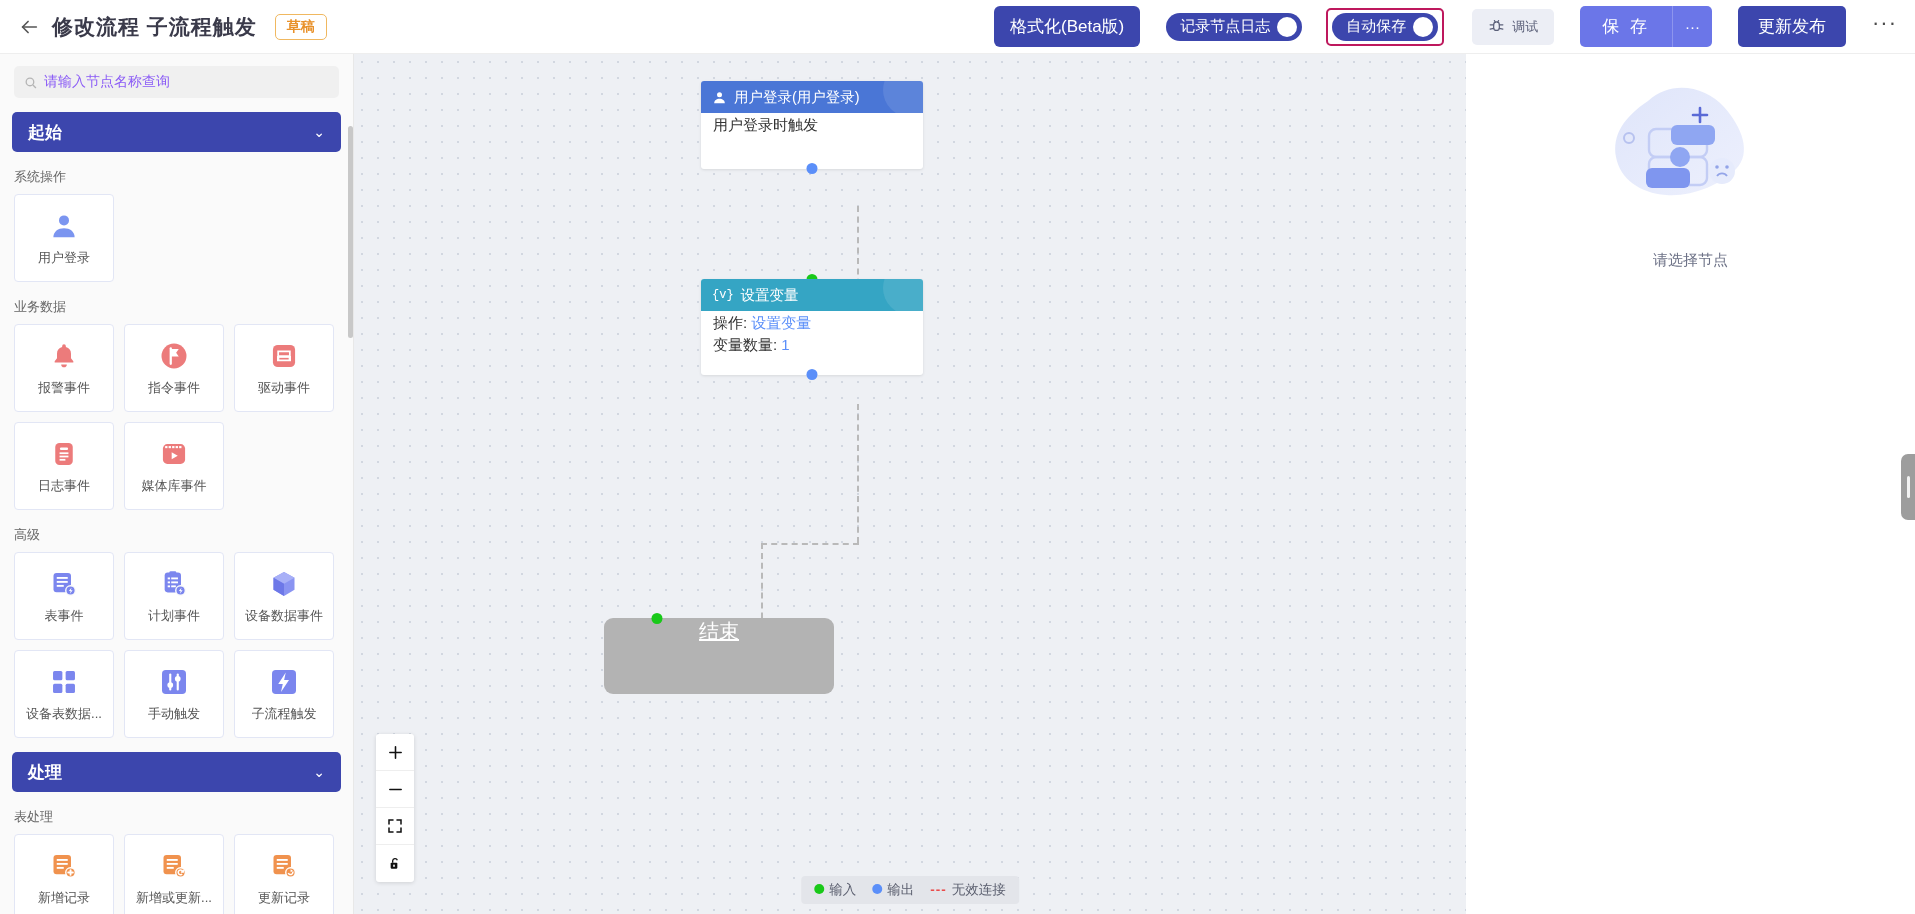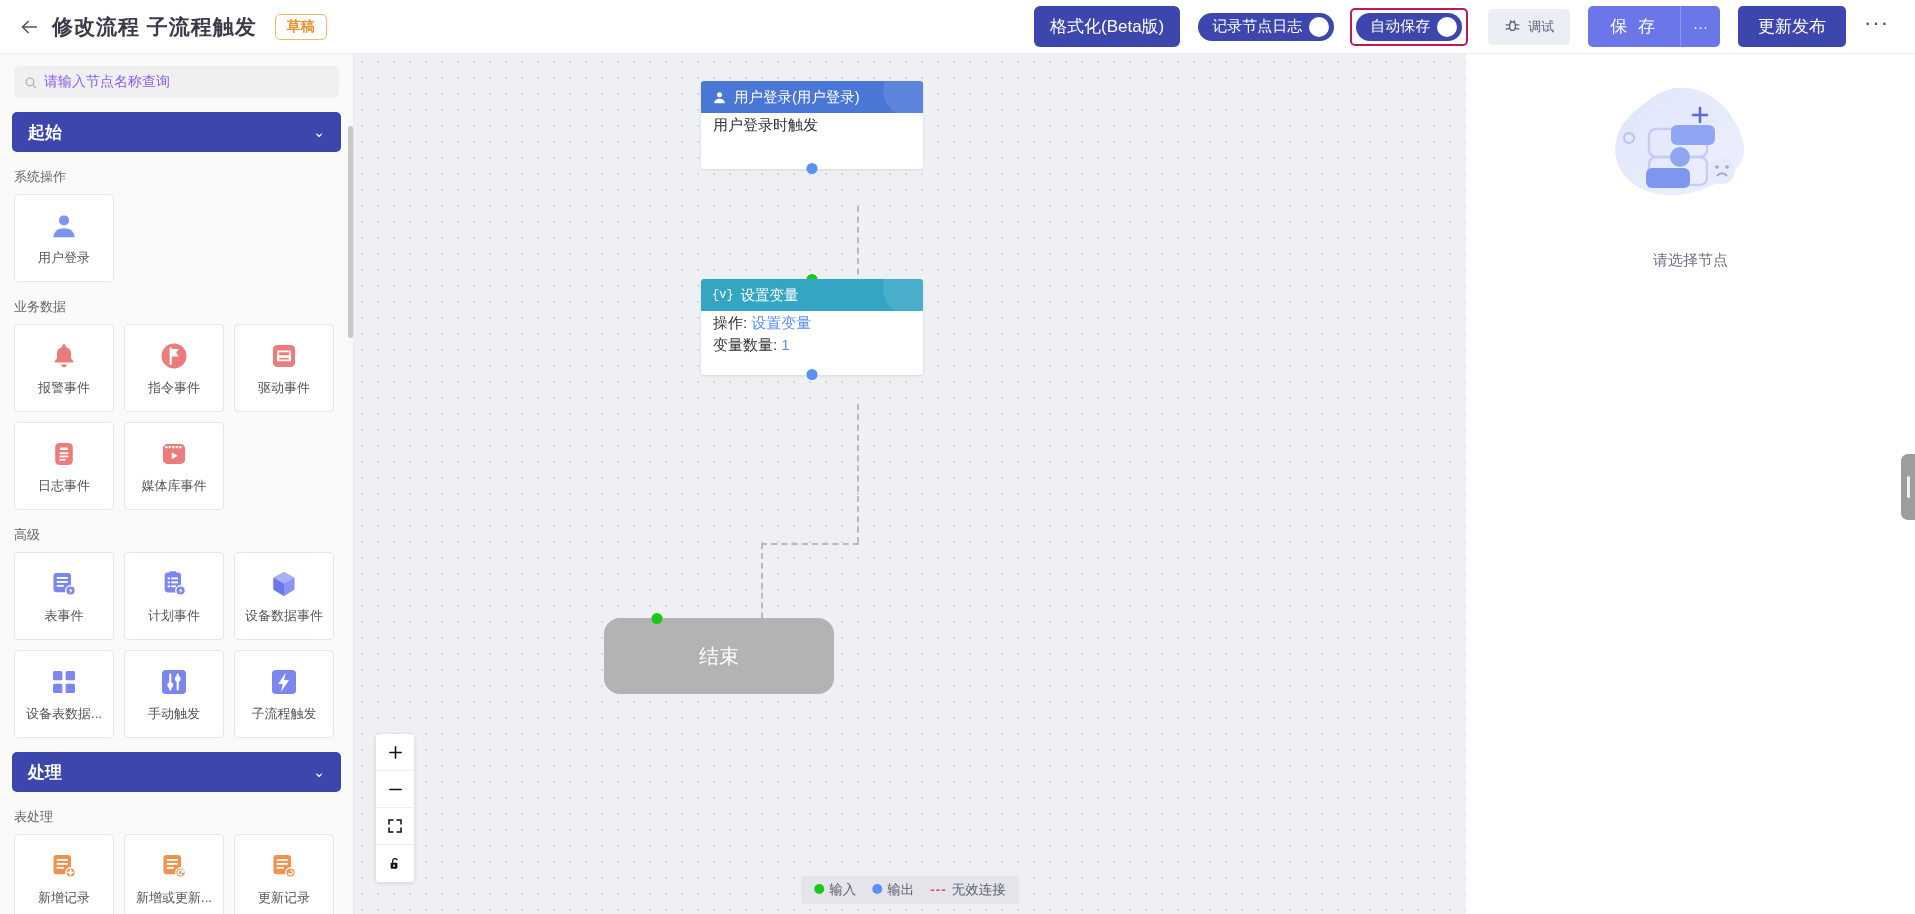--- a/index.html
+++ b/index.html
@@ -27,21 +27,21 @@
     margin-left: 10px; font-size: 21px; font-weight: bold;
     color: #3a3a4a; letter-spacing: 1px; white-space: nowrap;
   }
   .draft-badge {
     margin-left: 18px; padding: 3px 11px; border: 1px solid #f0b860;
     border-radius: 5px; color: #e8912a; font-size: 14px;
     font-weight: bold; background: #fff; white-space: nowrap;
   }
   .topbar-right {
     margin-left: auto; display: flex; align-items: center;
-    margin-right: 20px; gap: 4px;
+    margin-right: 12px; gap: 12px;
   }
   .btn-format {
     background: #3c46ad; color: #fff; font-size: 17px;
     padding: 9px 16px; border-radius: 6px; border: none;
     cursor: pointer; white-space: nowrap; font-weight: normal;
   }
   .switch-pill {
     display: flex; align-items: center; gap: 7px;
     background: #3c46ad; color: #fff; border-radius: 18px;
     padding: 4px 5px 4px 14px; font-size: 15px;
@@ -159,23 +159,23 @@
   .node-body .kv:last-child { margin-bottom: 0; }
   .lnk { color: #5b8ff9; }
   .num { color: #5b8ff9; }
   .port {
     position: absolute; width: 11px; height: 11px; border-radius: 50%;
     left: 50%; transform: translateX(-50%);
   }
   .port.in  { background: #19c919; top: -5px; }
   .port.out { background: #5b8ff9; bottom: -5px; }
   .end-node {
-    position: absolute; background: #b3b3b3; border-radius: 16px;
-    display: flex; align-items: center; justify-content: center;
-    color: #ffffff; font-size: 20px;
+    position: absolute; background: #b3b3b3; border-radius: 9px;
+    display: flex; align-items: flex-start; justify-content: center;
+    color: #ffffff; font-size: 20px; text-decoration: underline;
   }
   .edge { position: absolute; }
   .edge.v { border-left: 2px dashed #b9b9b9; }
   .edge.h { border-top: 2px dashed #b9b9b9; }
 
   .zoom-ctrls {
     position: absolute; left: 22px; bottom: 32px; width: 38px;
     background: #ffffff; border-radius: 3px;
     box-shadow: 0 1px 4px rgba(0,0,0,0.13); overflow: hidden;
   }

